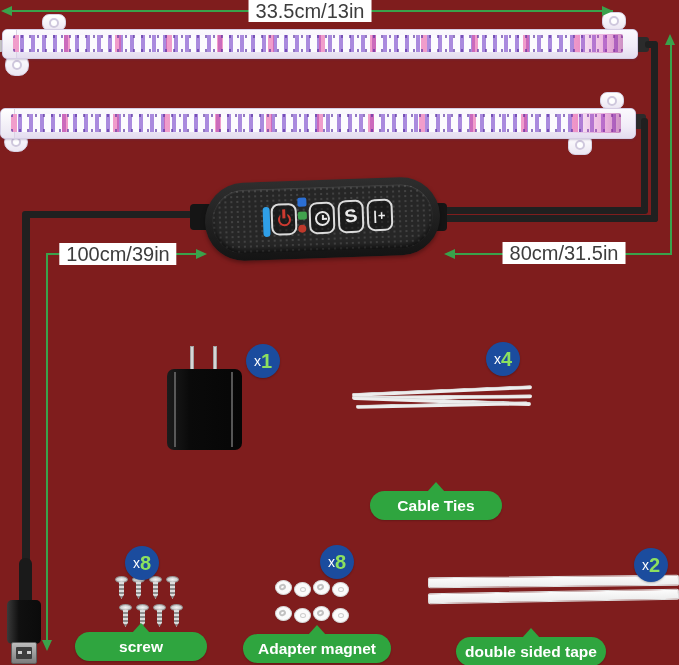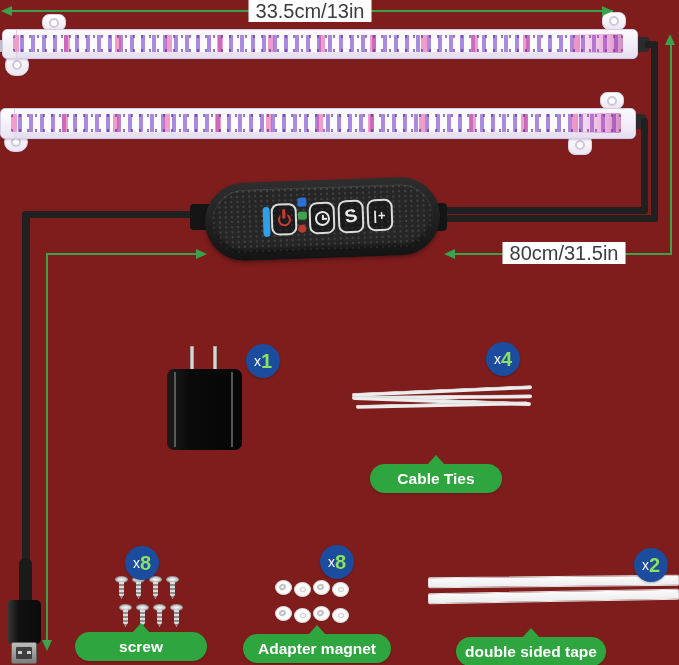--- a/index.html
+++ b/index.html
@@ -148,20 +148,21 @@
   <div class="wire" style="left:25px;top:211px;width:172px;height:7px;"></div>
   <div class="wire" style="left:22px;top:211px;width:8px;height:356px;"></div>
   <div class="cable" style="left:19px;top:558px;width:13px;height:48px;"></div>
   <div class="usbbody" style="left:7px;top:600px;width:34px;height:44px;"></div>
   <div class="usbmetal" style="left:11px;top:642px;width:26px;height:22px;"></div>
 
   <div class="mline" style="left:46px;top:253px;width:152px;height:2px;"></div>
   <div class="arr r" style="left:196px;top:249px;"></div>
   <div class="mline" style="left:46px;top:253px;width:2px;height:389px;"></div>
   <div class="arr d" style="left:42px;top:640px;"></div>
+  <div class="mlabel" style="left:118px;top:243px;">100cm/39in</div>
 
   <div class="mline" style="left:670px;top:45px;width:2px;height:209px;"></div>
   <div class="arr u" style="left:665px;top:34px;"></div>
   <div class="mline" style="left:453px;top:253px;width:219px;height:2px;"></div>
   <div class="arr l" style="left:444px;top:249px;"></div>
   <div class="mlabel" style="left:564px;top:242px;">80cm/31.5in</div>
 
   <div class="nub" style="left:190px;top:204px;width:22px;height:26px;"></div>
   <div class="nub" style="left:425px;top:203px;width:22px;height:28px;"></div>
   <div id="controller">
@@ -197,21 +198,21 @@
   </div>
 
   <div class="tie" style="left:352px;top:389px;width:180px;transform:rotate(-2.5deg);"></div>
   <div class="tie" style="left:352px;top:395px;width:180px;transform:rotate(-0.5deg);"></div>
   <div class="tie" style="left:353px;top:399px;width:178px;transform:rotate(2deg);"></div>
   <div class="tie" style="left:356px;top:403px;width:172px;transform:rotate(-1.2deg);"></div>
   <div class="badge" style="left:486px;top:342px;">
     <span class="bx">x</span>
       <span class="bn">4</span>
   </div>
-  <div class="pill" style="left:370px;top:464px;width:132px;">
+  <div class="pill" style="left:370px;top:491px;width:132px;">
     <span>Cable Ties</span>
   </div>
 
   <div class="screw" style="left:115px;top:576px;">
       <div class="head"></div>
       <div class="shank"></div>
     </div>
   <div class="screw" style="left:132px;top:576px;">
       <div class="head"></div>
       <div class="shank"></div>

